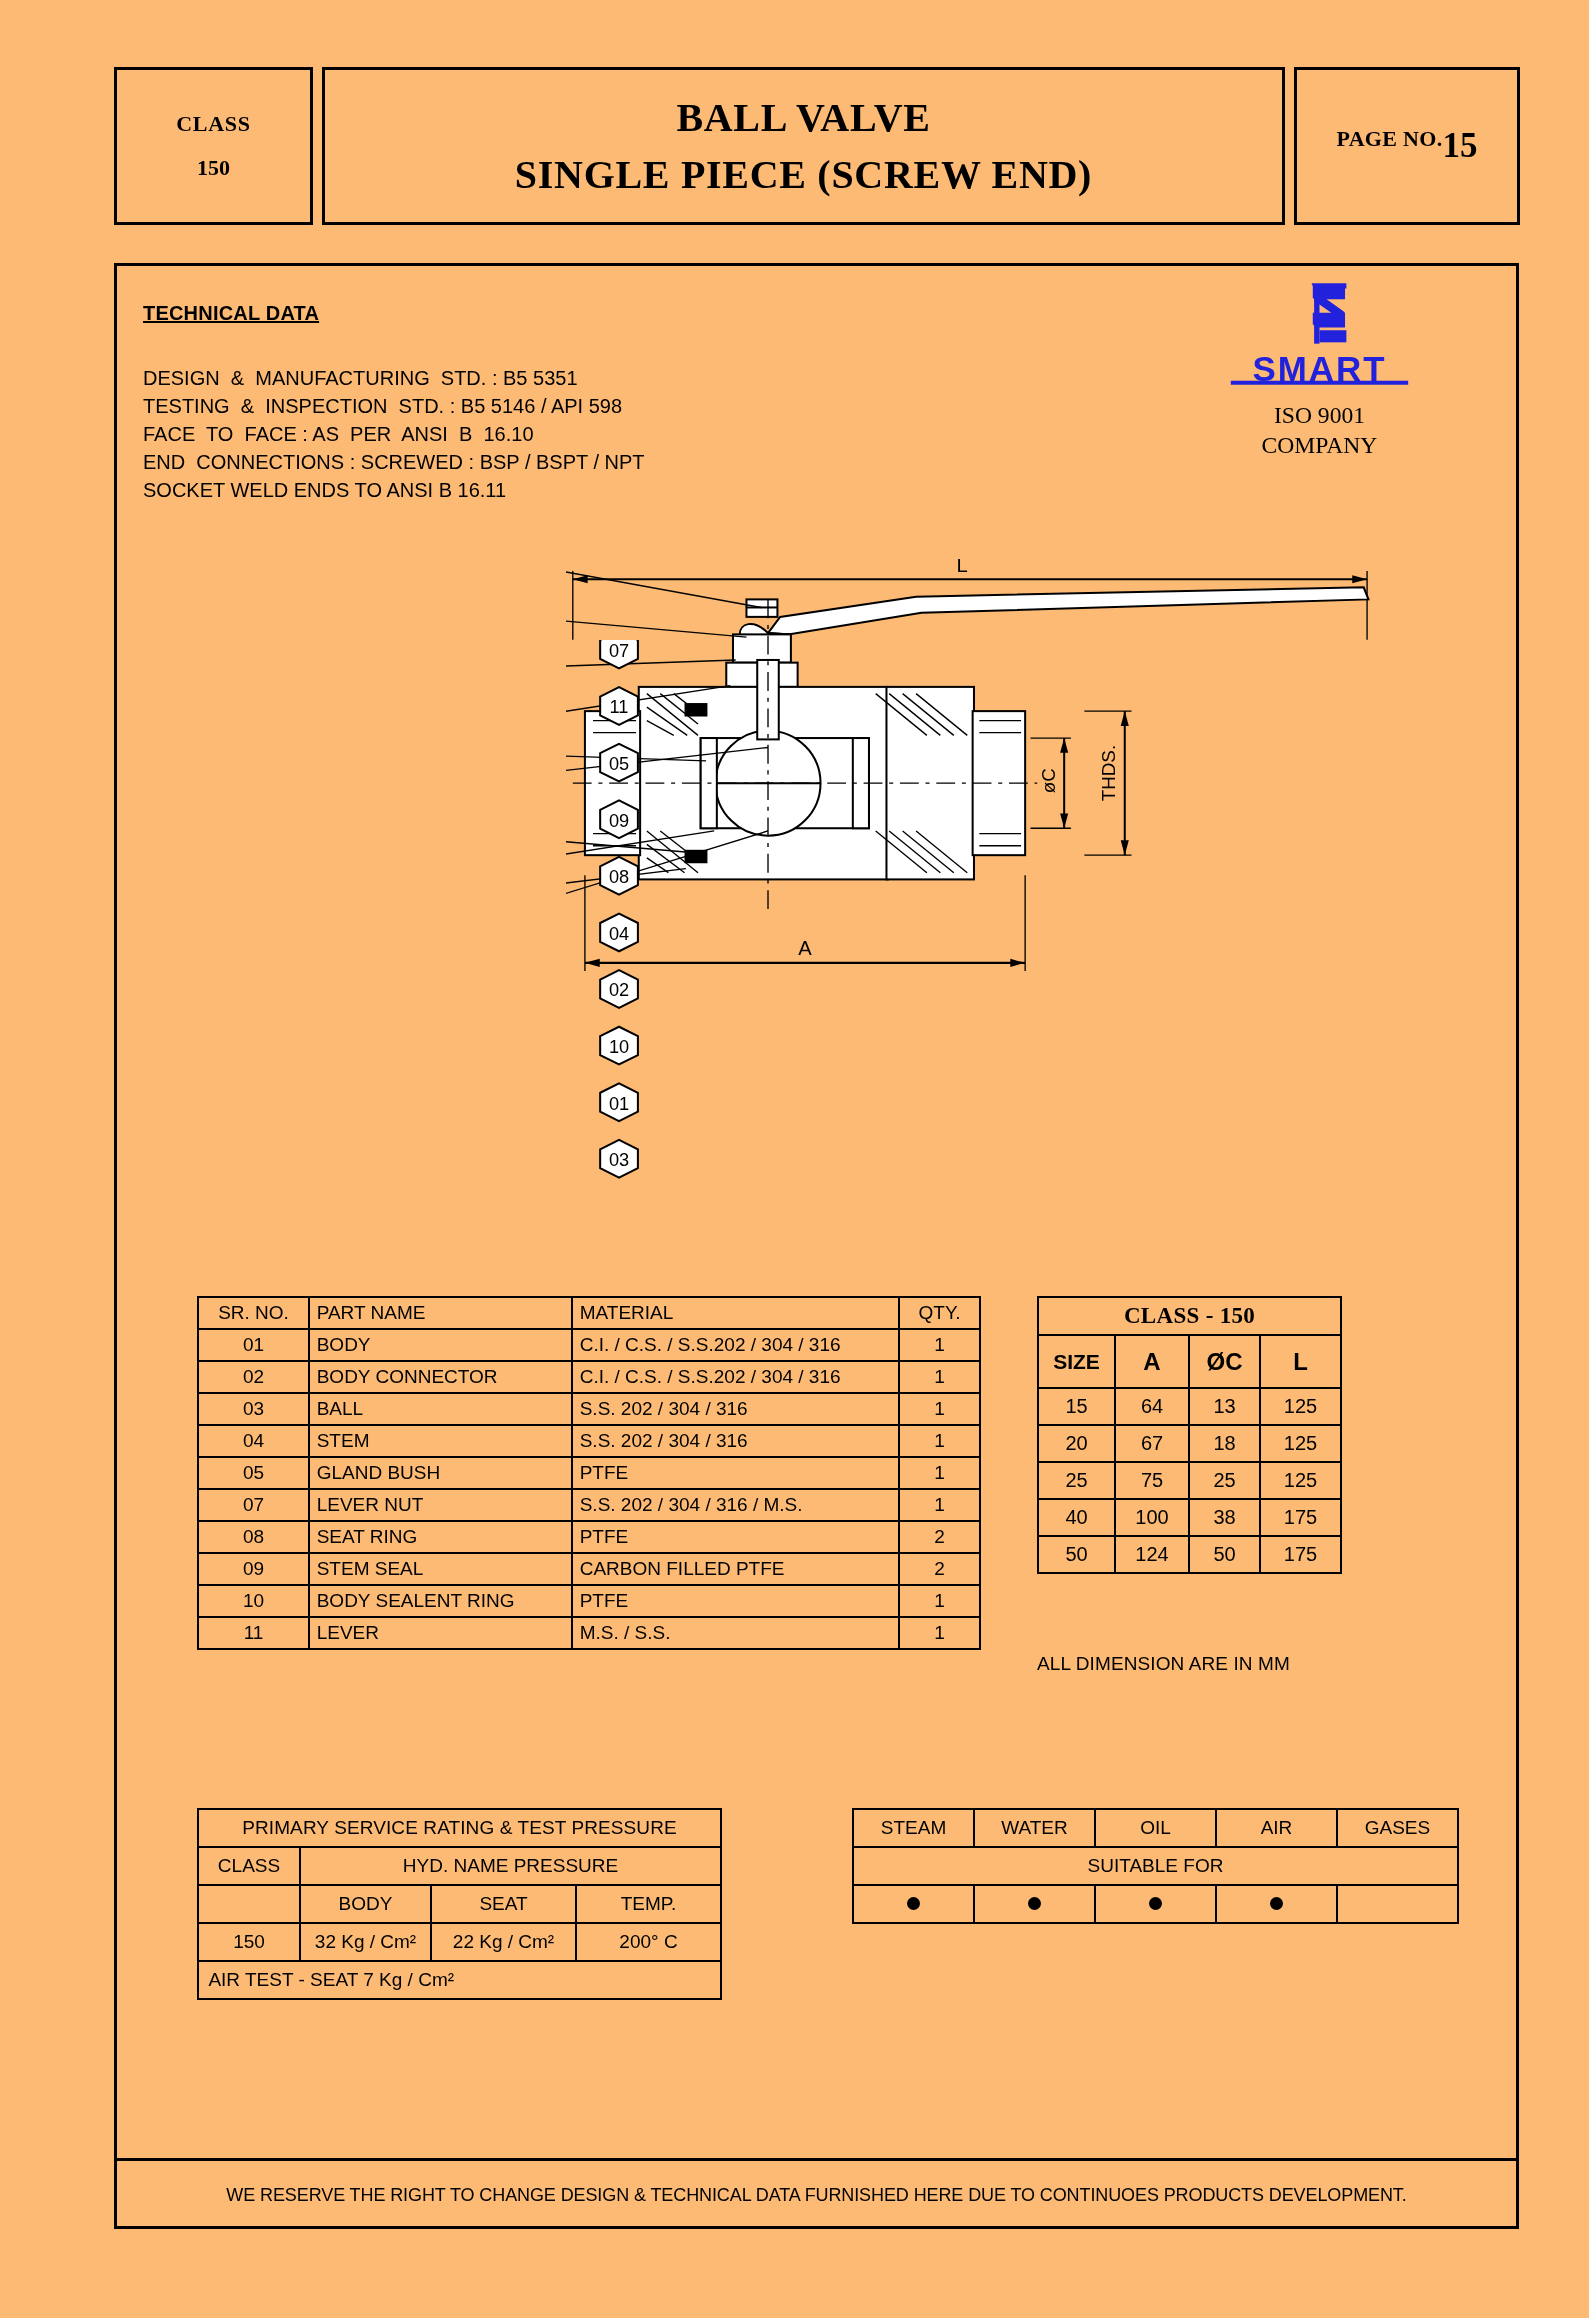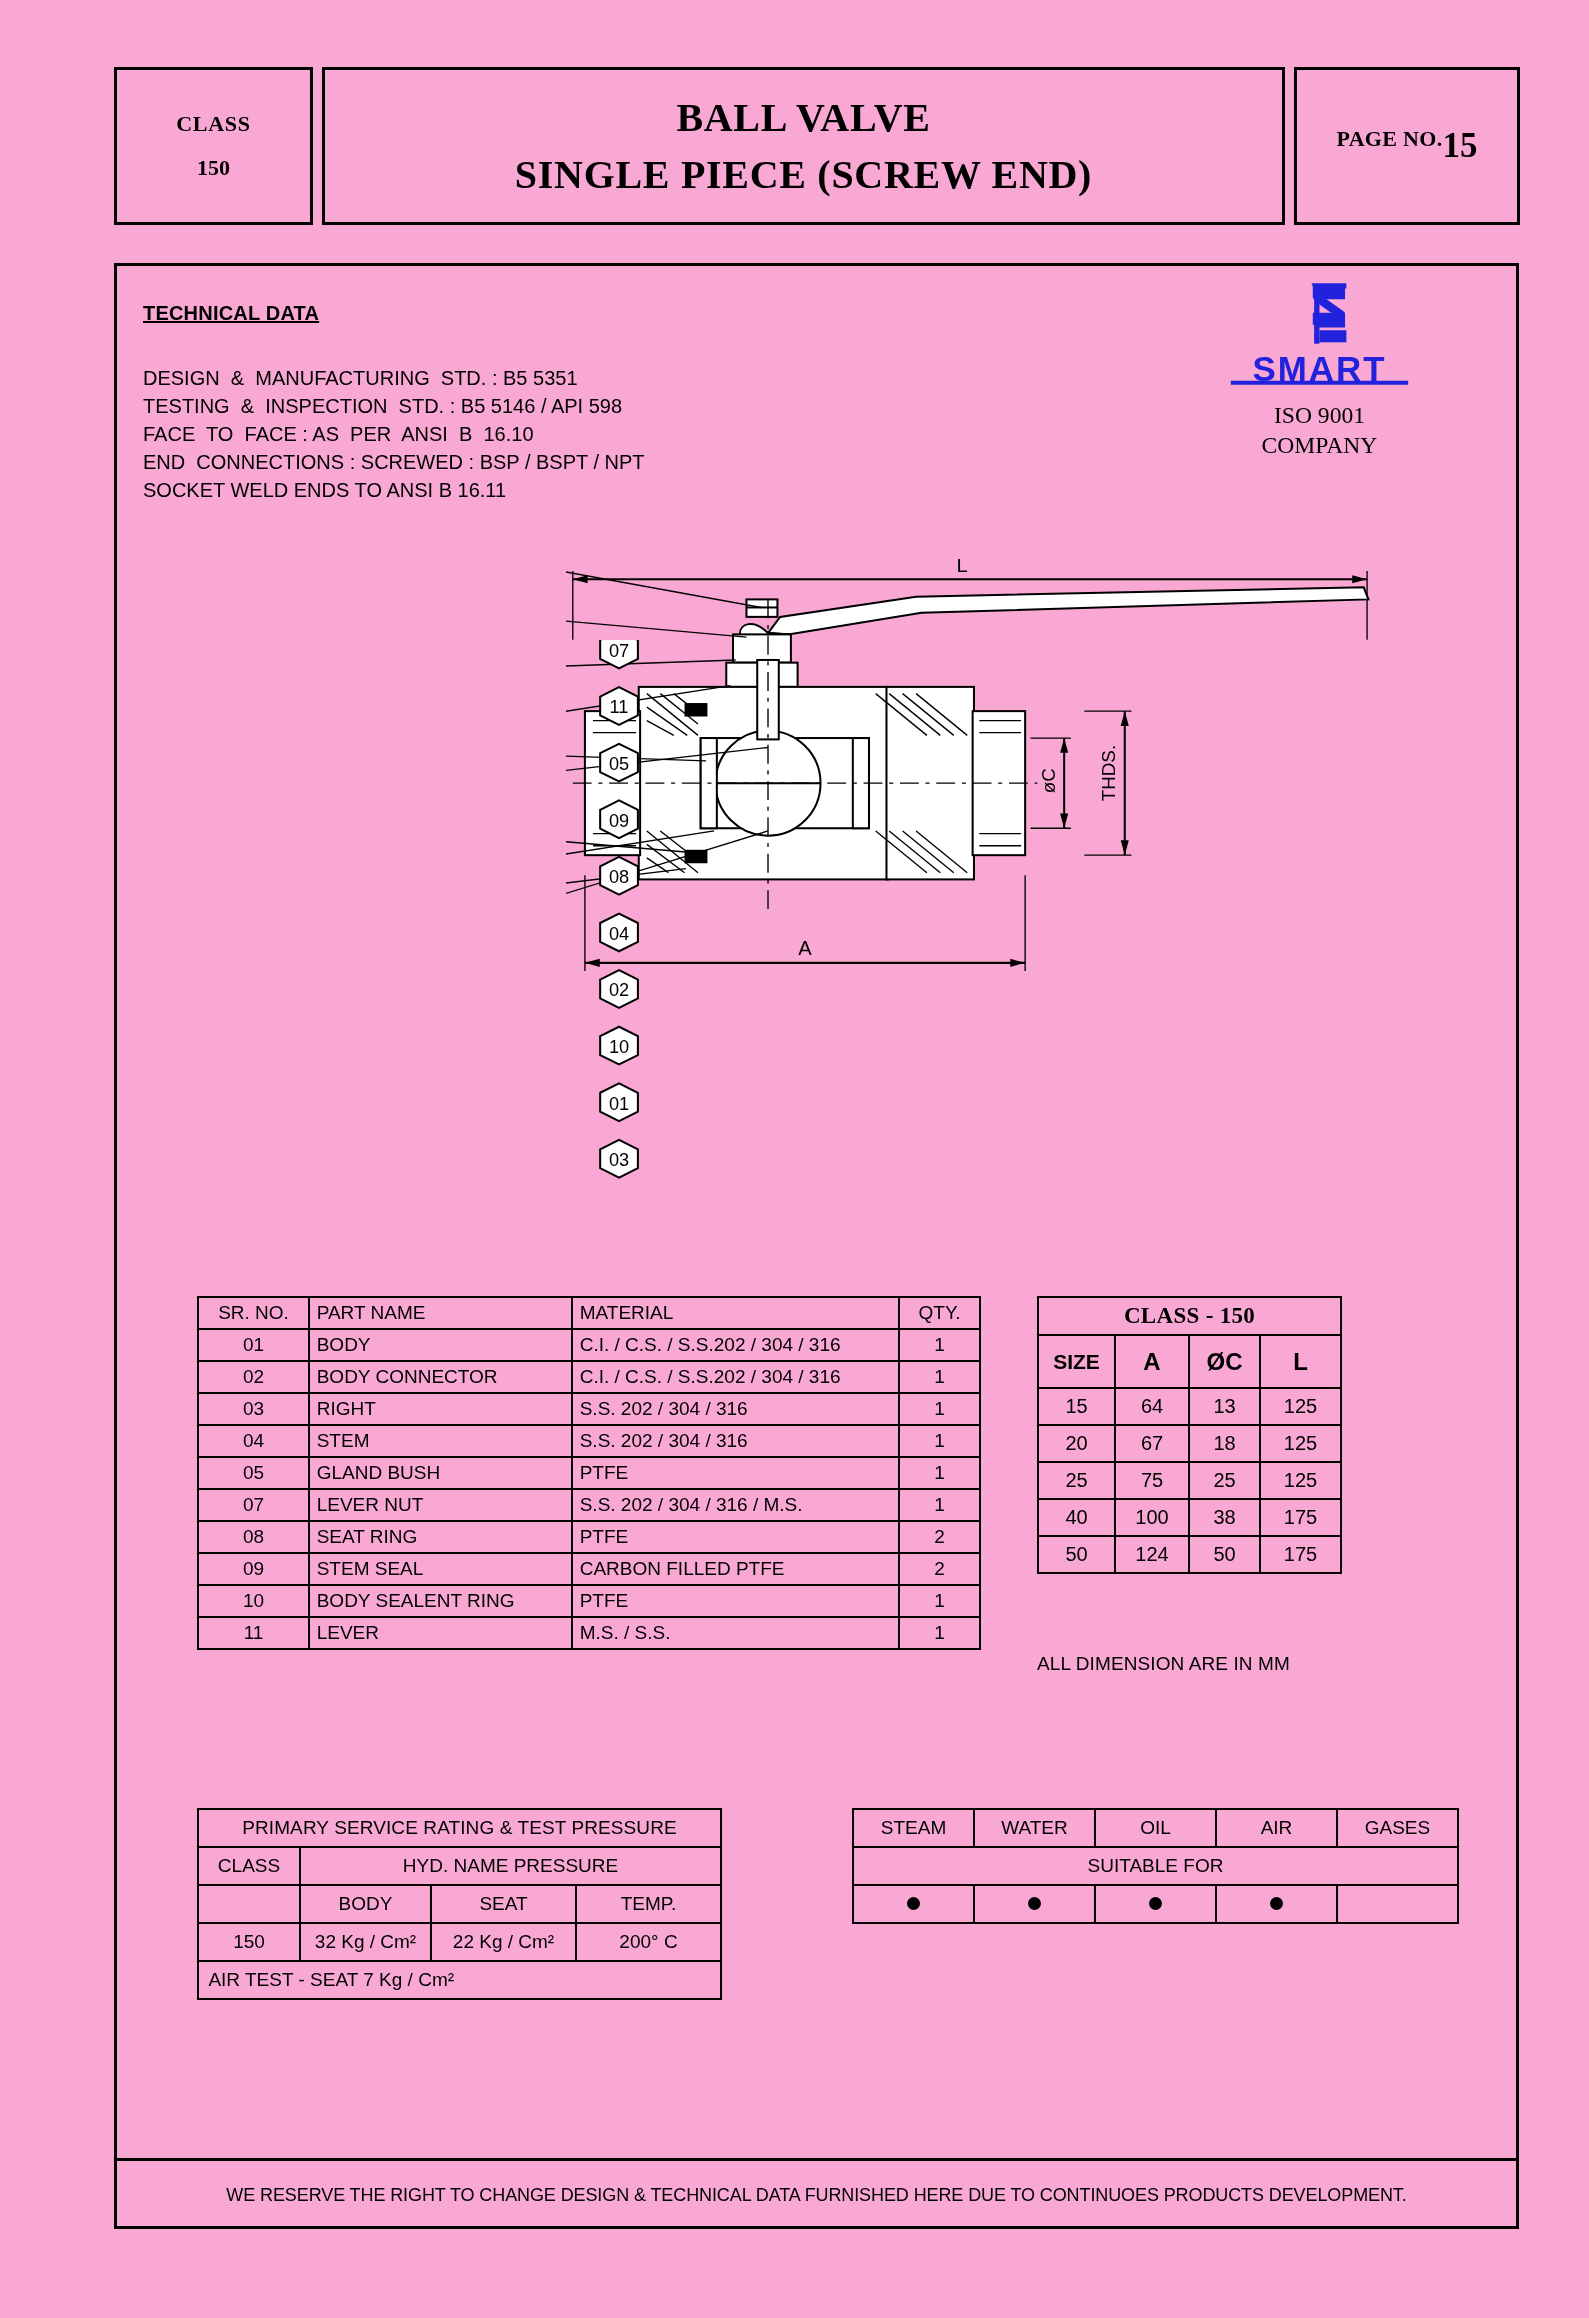--- a/index.html
+++ b/index.html
@@ -8,21 +8,21 @@
     background: #ffffff;
   }
   body {
     font-family: "Liberation Sans", sans-serif;
     color: #000000;
   }
   #page {
     position: relative;
     width: 1590px;
     height: 2319px;
-    background: #f9a8d4;
+    background: #fdba74;
     box-sizing: border-box;
   }
   
   .hdr-class {
     position: absolute;
     left: 114px; top: 67px;
     width: 199px; height: 158px;
     border: 3.4px solid #000;
     box-sizing: border-box;
     display: flex;
@@ -470,21 +470,21 @@
           <td class="c-qty">1</td>
         </tr>
       <tr>
           <td class="c-sr">02</td>
           <td class="c-name">BODY CONNECTOR</td>
           <td class="c-mat">C.I. / C.S. / S.S.202 / 304 / 316</td>
           <td class="c-qty">1</td>
         </tr>
       <tr>
           <td class="c-sr">03</td>
-          <td class="c-name">RIGHT</td>
+          <td class="c-name">BALL</td>
           <td class="c-mat">S.S. 202 / 304 / 316</td>
           <td class="c-qty">1</td>
         </tr>
       <tr>
           <td class="c-sr">04</td>
           <td class="c-name">STEM</td>
           <td class="c-mat">S.S. 202 / 304 / 316</td>
           <td class="c-qty">1</td>
         </tr>
       <tr>

